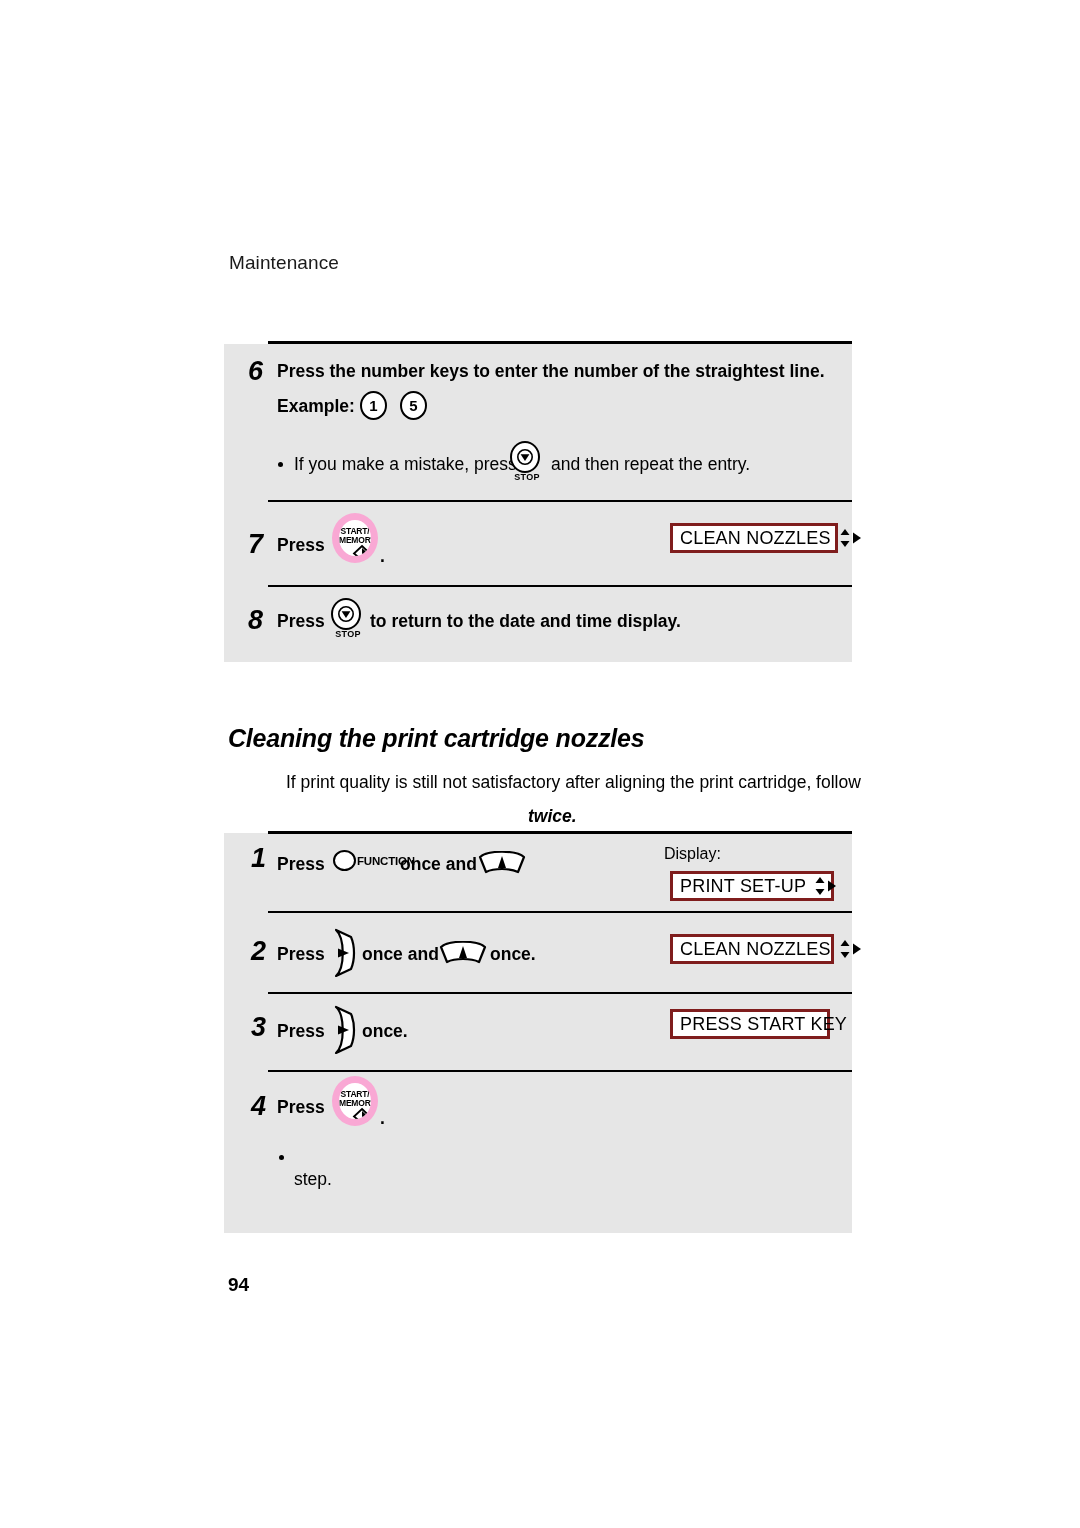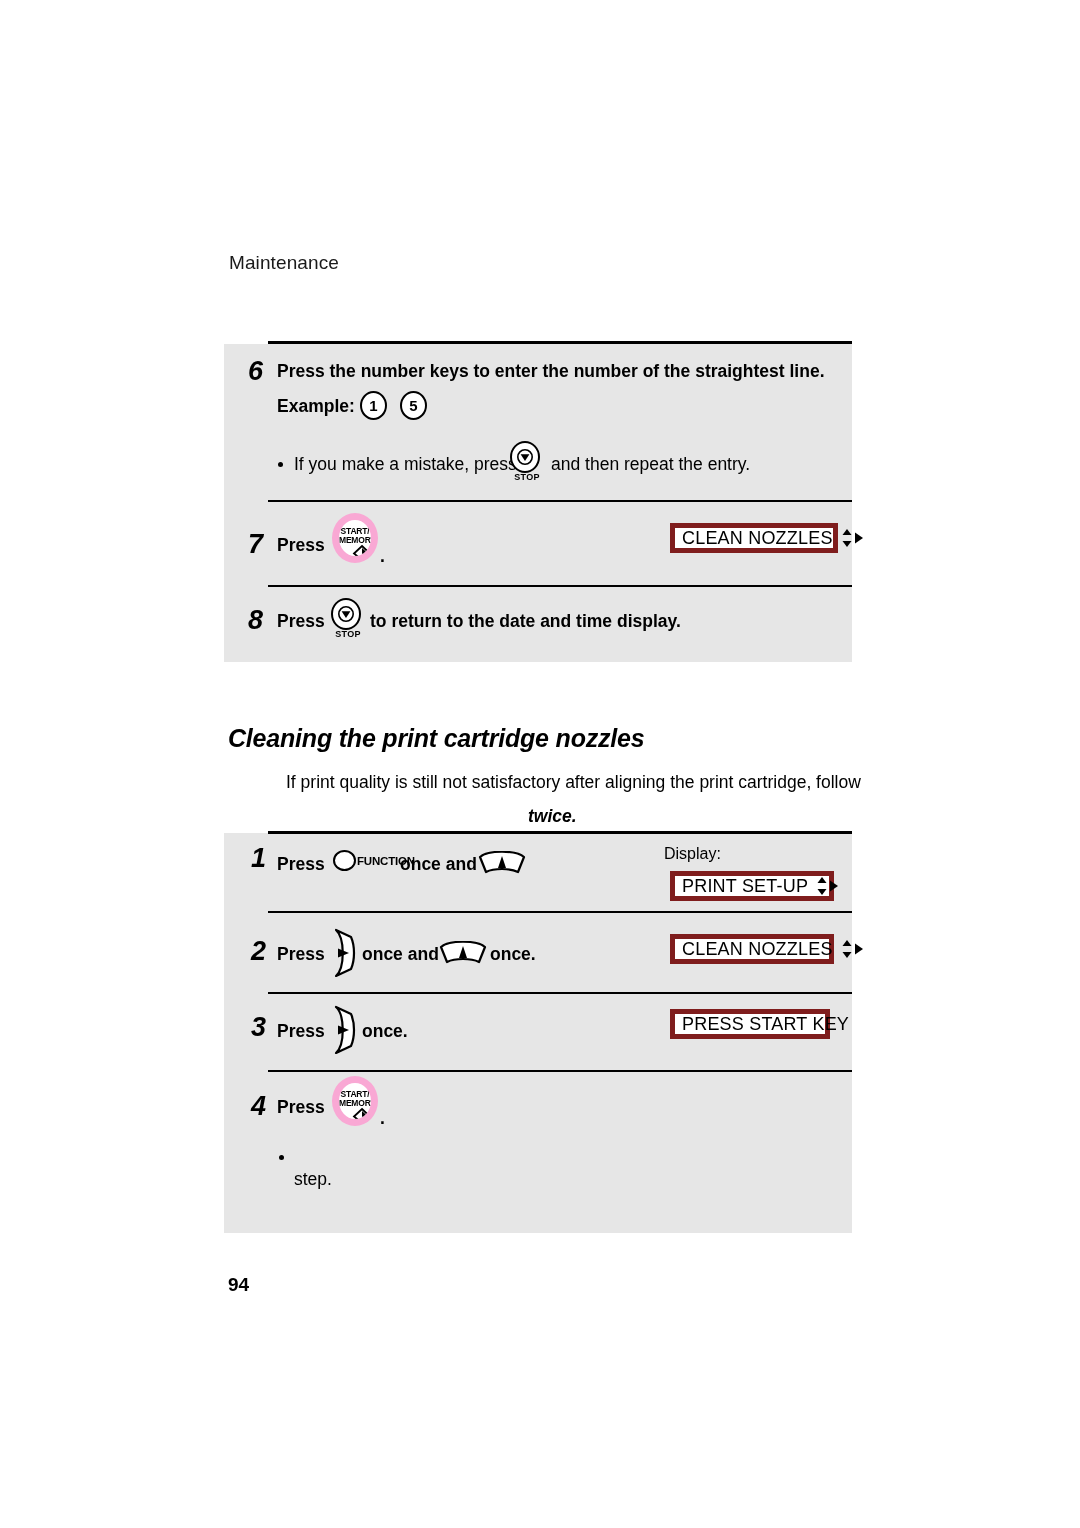--- a/index.html
+++ b/index.html
@@ -92,21 +92,21 @@
     top: 724px;
     font-size: 25px;
     font-weight: bold;
     font-style: italic;
     letter-spacing: -.2px;
   }
 
   
   .lcd {
     position: absolute;
-    border: 5px solid #7f1d1d;
+    border: 3px solid #7f1d1d;
     background: #ffffff;
     height: 30px;
     box-sizing: border-box;
     display: flex;
     align-items: center;
     padding: 0 7px;
   }
   .lcd .lcd-label {
     font-size: 18px;
     letter-spacing: .2px;

